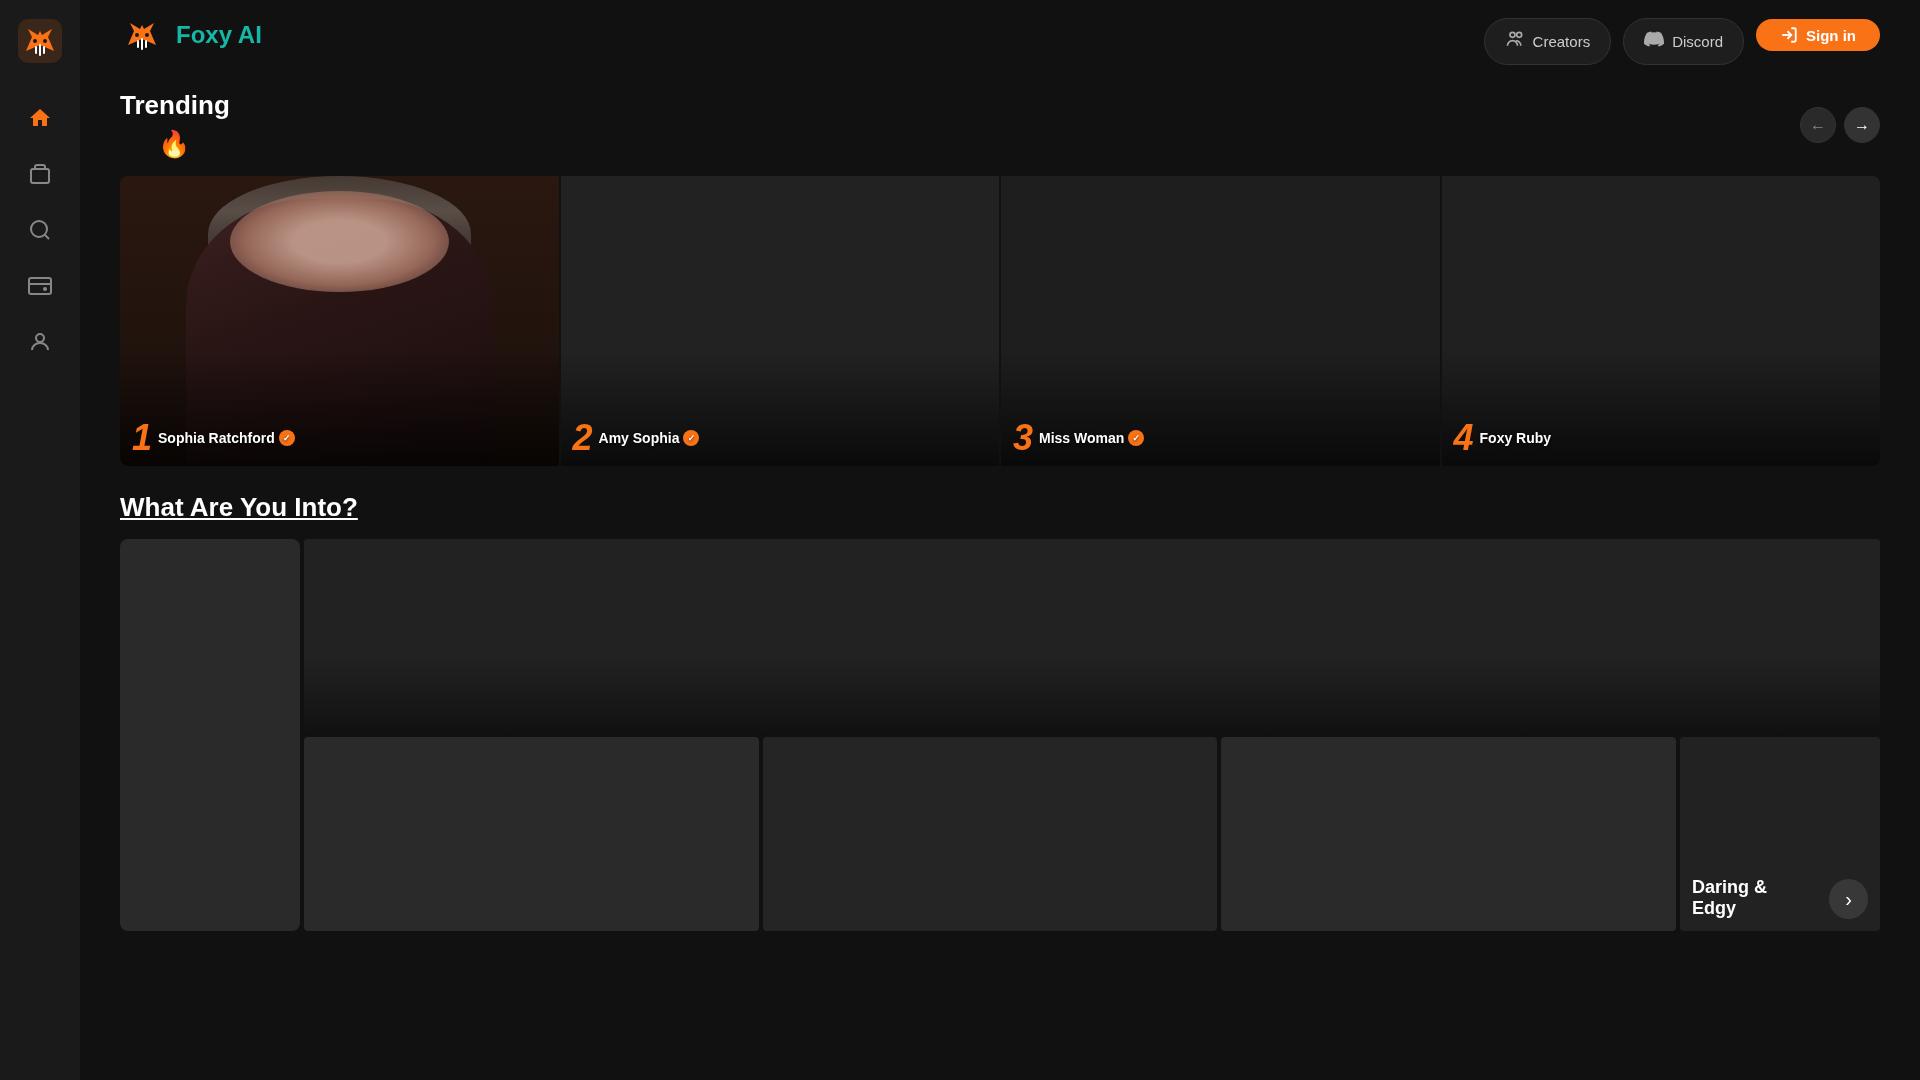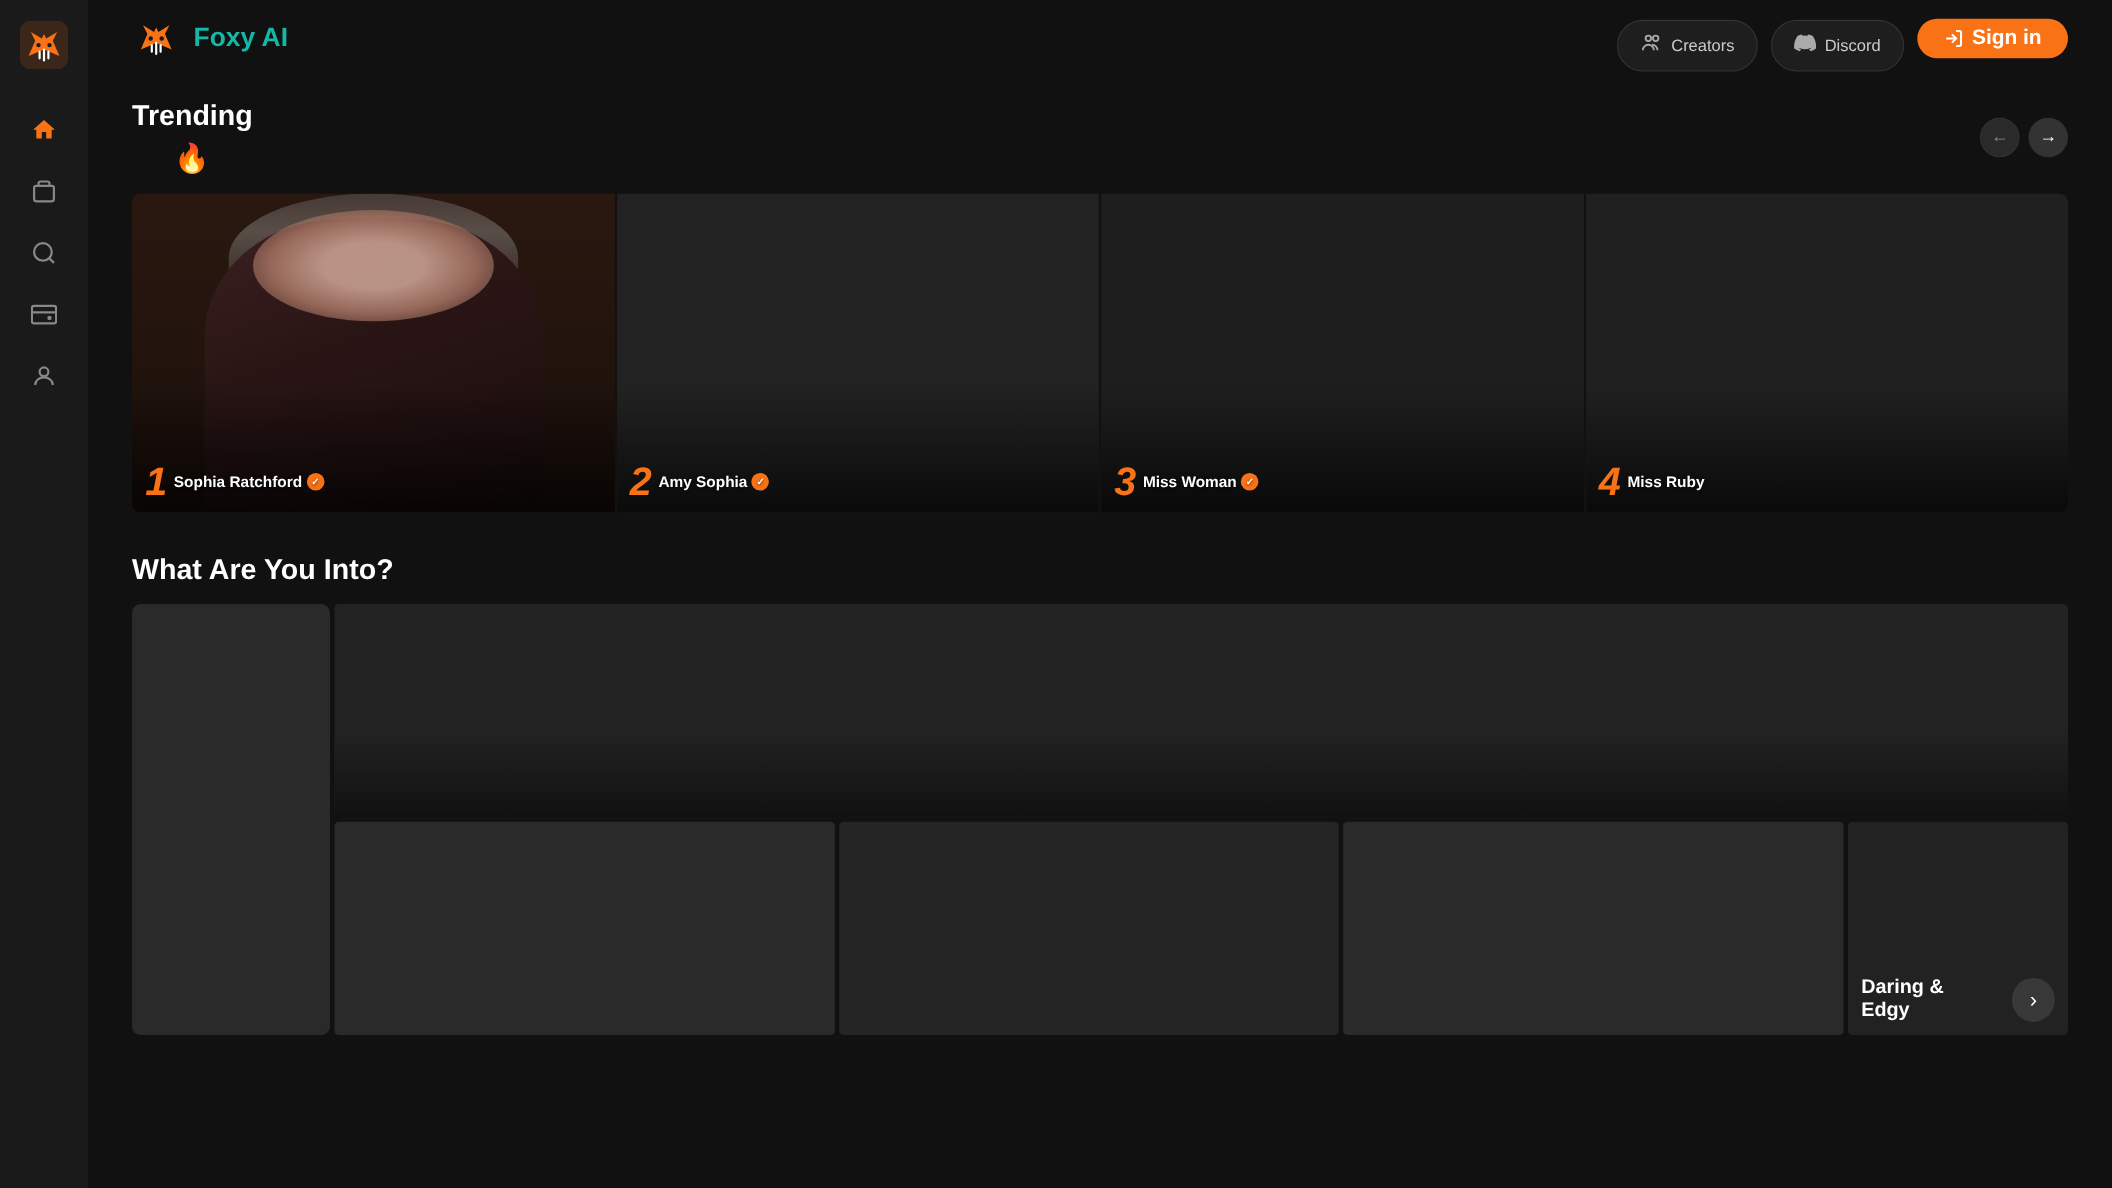--- a/index.html
+++ b/index.html
@@ -107,21 +107,21 @@
       font-size: 18px;
     }
     .sign-in-btn {
       display: flex;
       align-items: center;
       gap: 8px;
       padding: 7px 24px;
       border-radius: 24px;
       background: #f97316;
       color: #fff;
-      font-size: 19px;
+      font-size: 15px;
       font-weight: 600;
       cursor: pointer;
       border: none;
     }
 
     
     .content {
       flex: 1;
       padding: 20px 40px;
       overflow-y: auto;
@@ -218,21 +218,22 @@
       color: #fff;
       font-weight: 700;
     }
 
     
     .section2-title {
       font-size: 26px;
       font-weight: 700;
       color: #fff;
       margin-bottom: 16px;
-      margin-top: 36px;
+      margin-top: 26px;
+      text-decoration: underline;
     }
 
     .categories-grid {
       display: grid;
       grid-template-columns: 180px 1fr;
       gap: 4px;
       height: 392px;
     }
     .category-card {
       background: #222;
@@ -437,21 +438,21 @@
             <span class="verified-badge">✓</span>
           </span>
         </div>
       </div>
 
       <div class="trending-card" style="border-radius:0 8px 8px 0; background:#202020;">
         <div style="position:absolute;top:0;left:0;right:0;bottom:0;background:linear-gradient(to bottom,transparent 60%,rgba(0,0,0,0.7) 100%);"></div>
         <div class="trending-card-rank">
           <span class="rank-number">4</span>
           <span class="rank-name">
-            <span>Miss Ruby</span>
+            <span>Foxy Ruby</span>
           </span>
         </div>
       </div>
 
     </div>
 
     <div class="section2-title">What Are You Into?</div>
 
     <div class="categories-grid">
 

